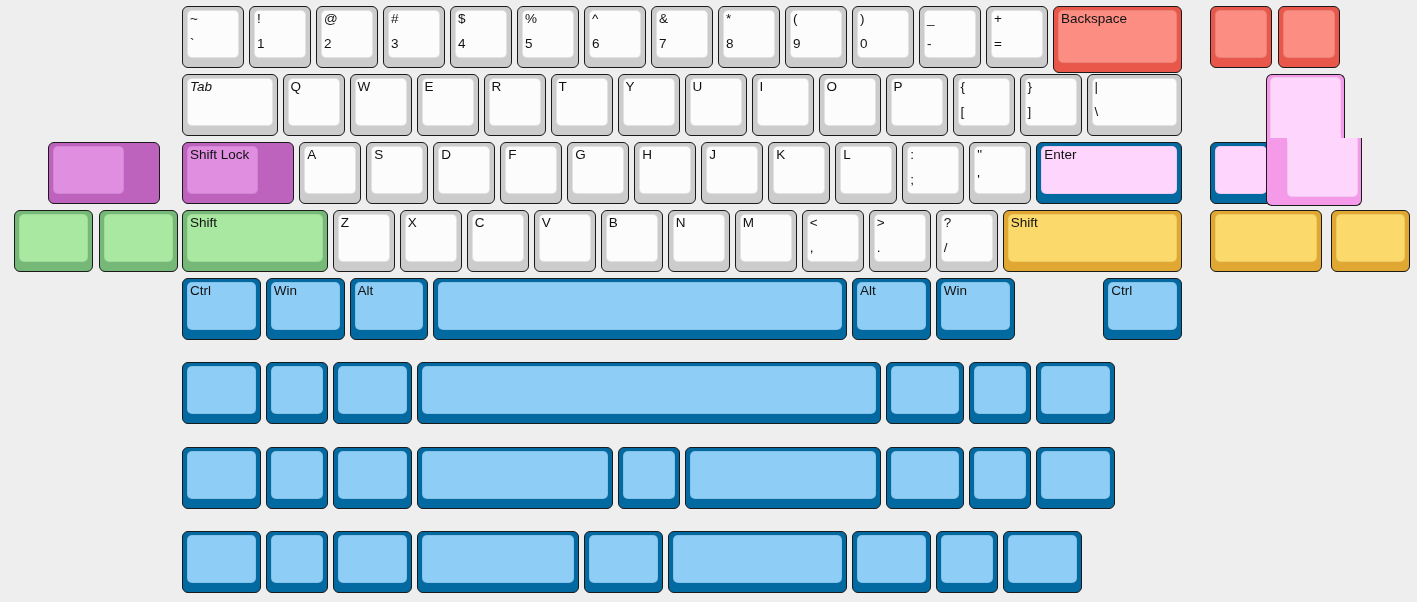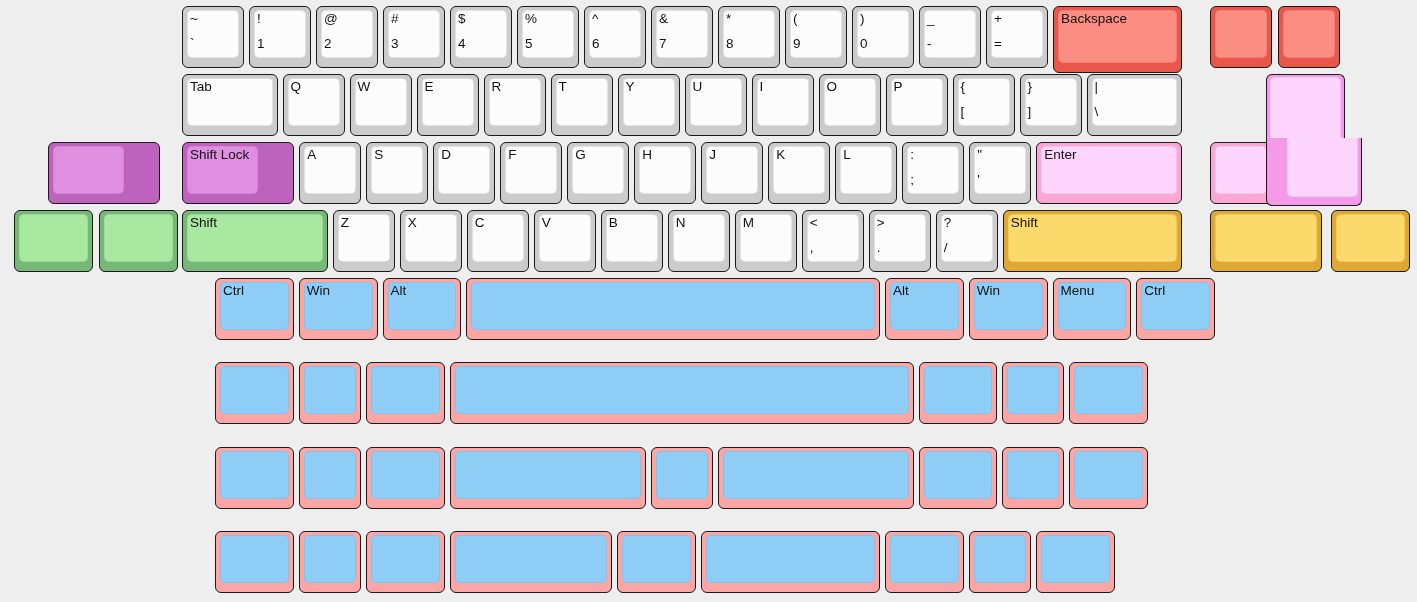--- a/index.html
+++ b/index.html
@@ -42,33 +42,33 @@
   .lg-top{top:5px;}
   .lg-bot{top:30px;}
 
   
   .c-white{background:#cccccc;}
   .c-white > .cap{background:#fcfcfc;}
 
   .c-red{background:#e9574a;}
   .c-red > .cap{background:#fb8d82;border-color:rgba(0,0,0,0.07);}
 
-  .c-pink{background:#f9a8d4;}
+  .c-pink{background:#0369a1;}
   .c-pink > .cap{background:#fdd5fd;border-color:rgba(0,0,0,0.06);}
 
   .c-purple{background:#bd63bd;}
   .c-purple > .cap{background:#e08ee0;border-color:rgba(0,0,0,0.06);}
 
   .c-green{background:#76b877;}
   .c-green > .cap{background:#a9e8a1;border-color:rgba(0,0,0,0.06);}
 
   .c-yellow{background:#e0a733;}
   .c-yellow > .cap{background:#fcd96b;border-color:rgba(0,0,0,0.06);}
 
-  .c-blue{background:#fca5a5;margin-left:33px;}
+  .c-blue{background:#0369a1;}
   .c-blue > .cap{background:#8ecdf5;border-color:rgba(0,0,0,0.06);}
 
   
   .stepped > .cap{right:auto;}
 
   
   .iso{position:absolute;}
   .iso .isoTop, .iso .isoBot{
     position:absolute;box-sizing:border-box;
     border:1px solid #1a1a1a;background:#f49ae8;
@@ -149,21 +149,21 @@
     </div>
     <div class="key c-white" style="left: 986px; top: 6px; width: 62px; height: 62px;">
       <div class="cap"></div>
       <div class="legend lg-top">+</div>
       <div class="legend lg-bot">=</div>
     </div>
     <div class="key c-red" style="left: 1053px; top: 6px; width: 129px; height: 67px;">
       <div class="cap"></div>
       <div class="legend lg-top">Backspace</div>
     </div>
-    <div class="key c-white" style="left: 182px; top: 74px; width: 95.5px; height: 62px;">
+    <div class="key c-white" style="left: 182px; top: 74px; width: 95.5px; height: 62px; font-style: italic;">
       <div class="cap"></div>
       <div class="legend lg-top">Tab</div>
     </div>
     <div class="key c-white" style="left: 282.5px; top: 74px; width: 62px; height: 62px;">
       <div class="cap"></div>
       <div class="legend lg-top">Q</div>
     </div>
     <div class="key c-white" style="left: 349.5px; top: 74px; width: 62px; height: 62px;">
       <div class="cap"></div>
       <div class="legend lg-top">W</div>
@@ -335,24 +335,20 @@
     <div class="key c-blue" style="left: 433.25px; top: 278px; width: 413.75px; height: 62px;">
       <div class="cap"></div>
     </div>
     <div class="key c-blue" style="left: 852px; top: 278px; width: 78.75px; height: 62px;">
       <div class="cap"></div>
       <div class="legend lg-top">Alt</div>
     </div>
     <div class="key c-blue" style="left: 935.75px; top: 278px; width: 78.75px; height: 62px;">
       <div class="cap"></div>
       <div class="legend lg-top">Win</div>
-    </div>
-    <div class="key c-blue" style="left: 1019.5px; top: 278px; width: 78.75px; height: 62px;">
-      <div class="cap"></div>
-      <div class="legend lg-top">Menu</div>
     </div>
     <div class="key c-blue" style="left: 1103.25px; top: 278px; width: 78.75px; height: 62px;">
       <div class="cap"></div>
       <div class="legend lg-top">Ctrl</div>
     </div>
     <div class="key c-blue" style="left: 182px; top: 362px; width: 78.75px; height: 62px;">
       <div class="cap"></div>
     </div>
     <div class="key c-blue" style="left: 265.75px; top: 362px; width: 62px; height: 62px;">
       <div class="cap"></div>

